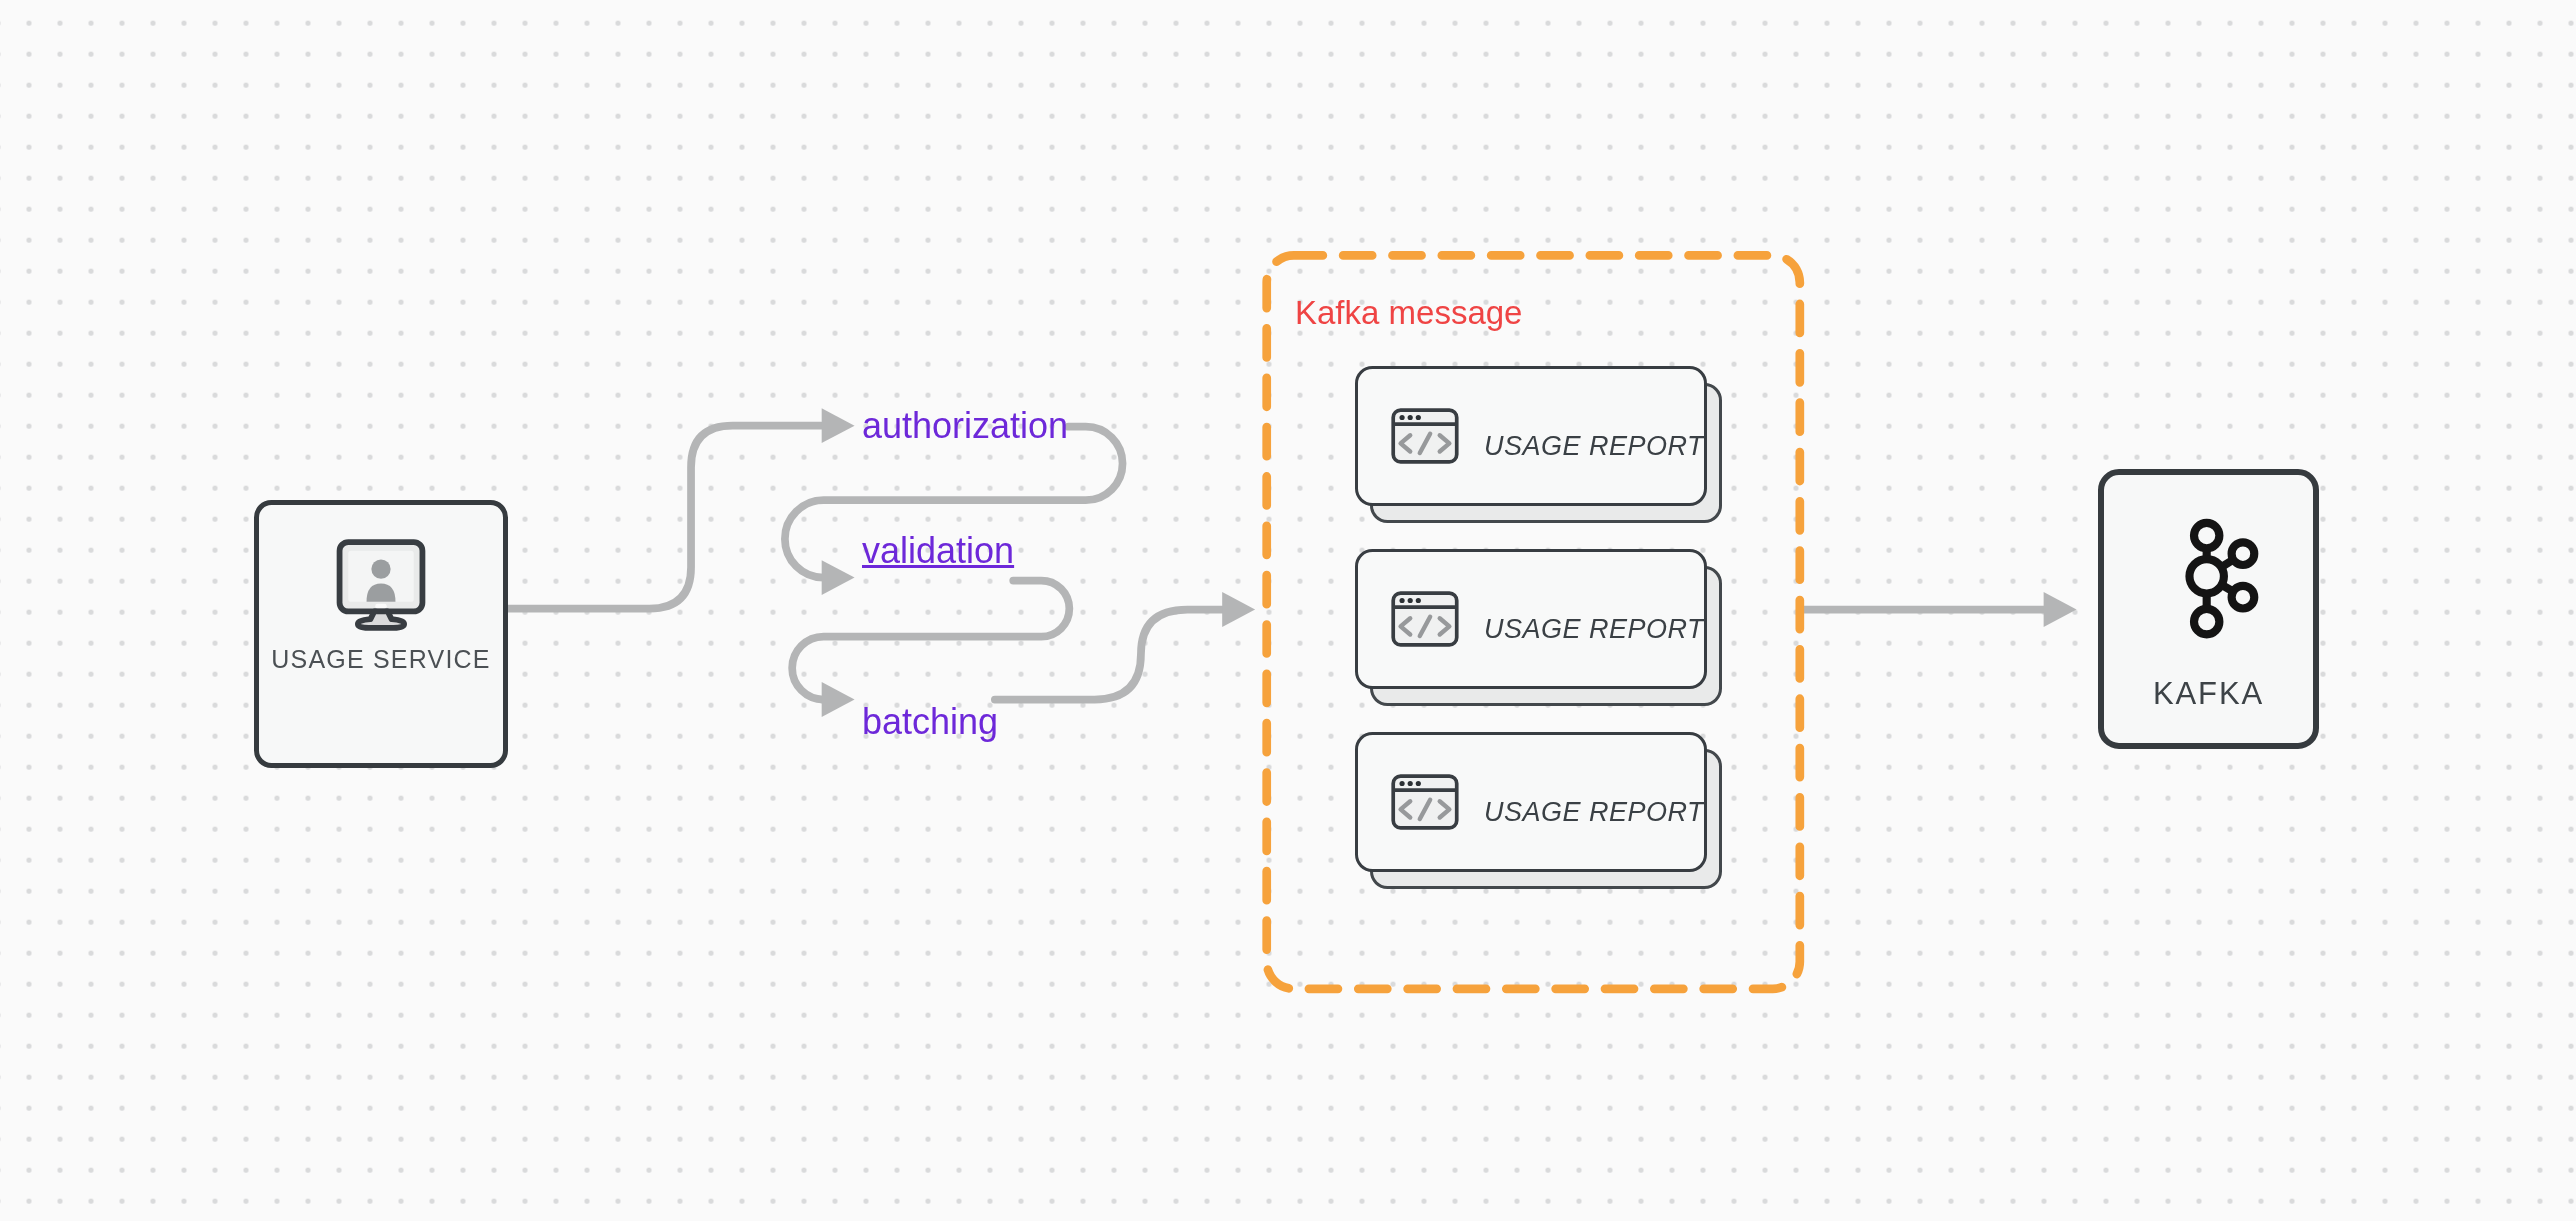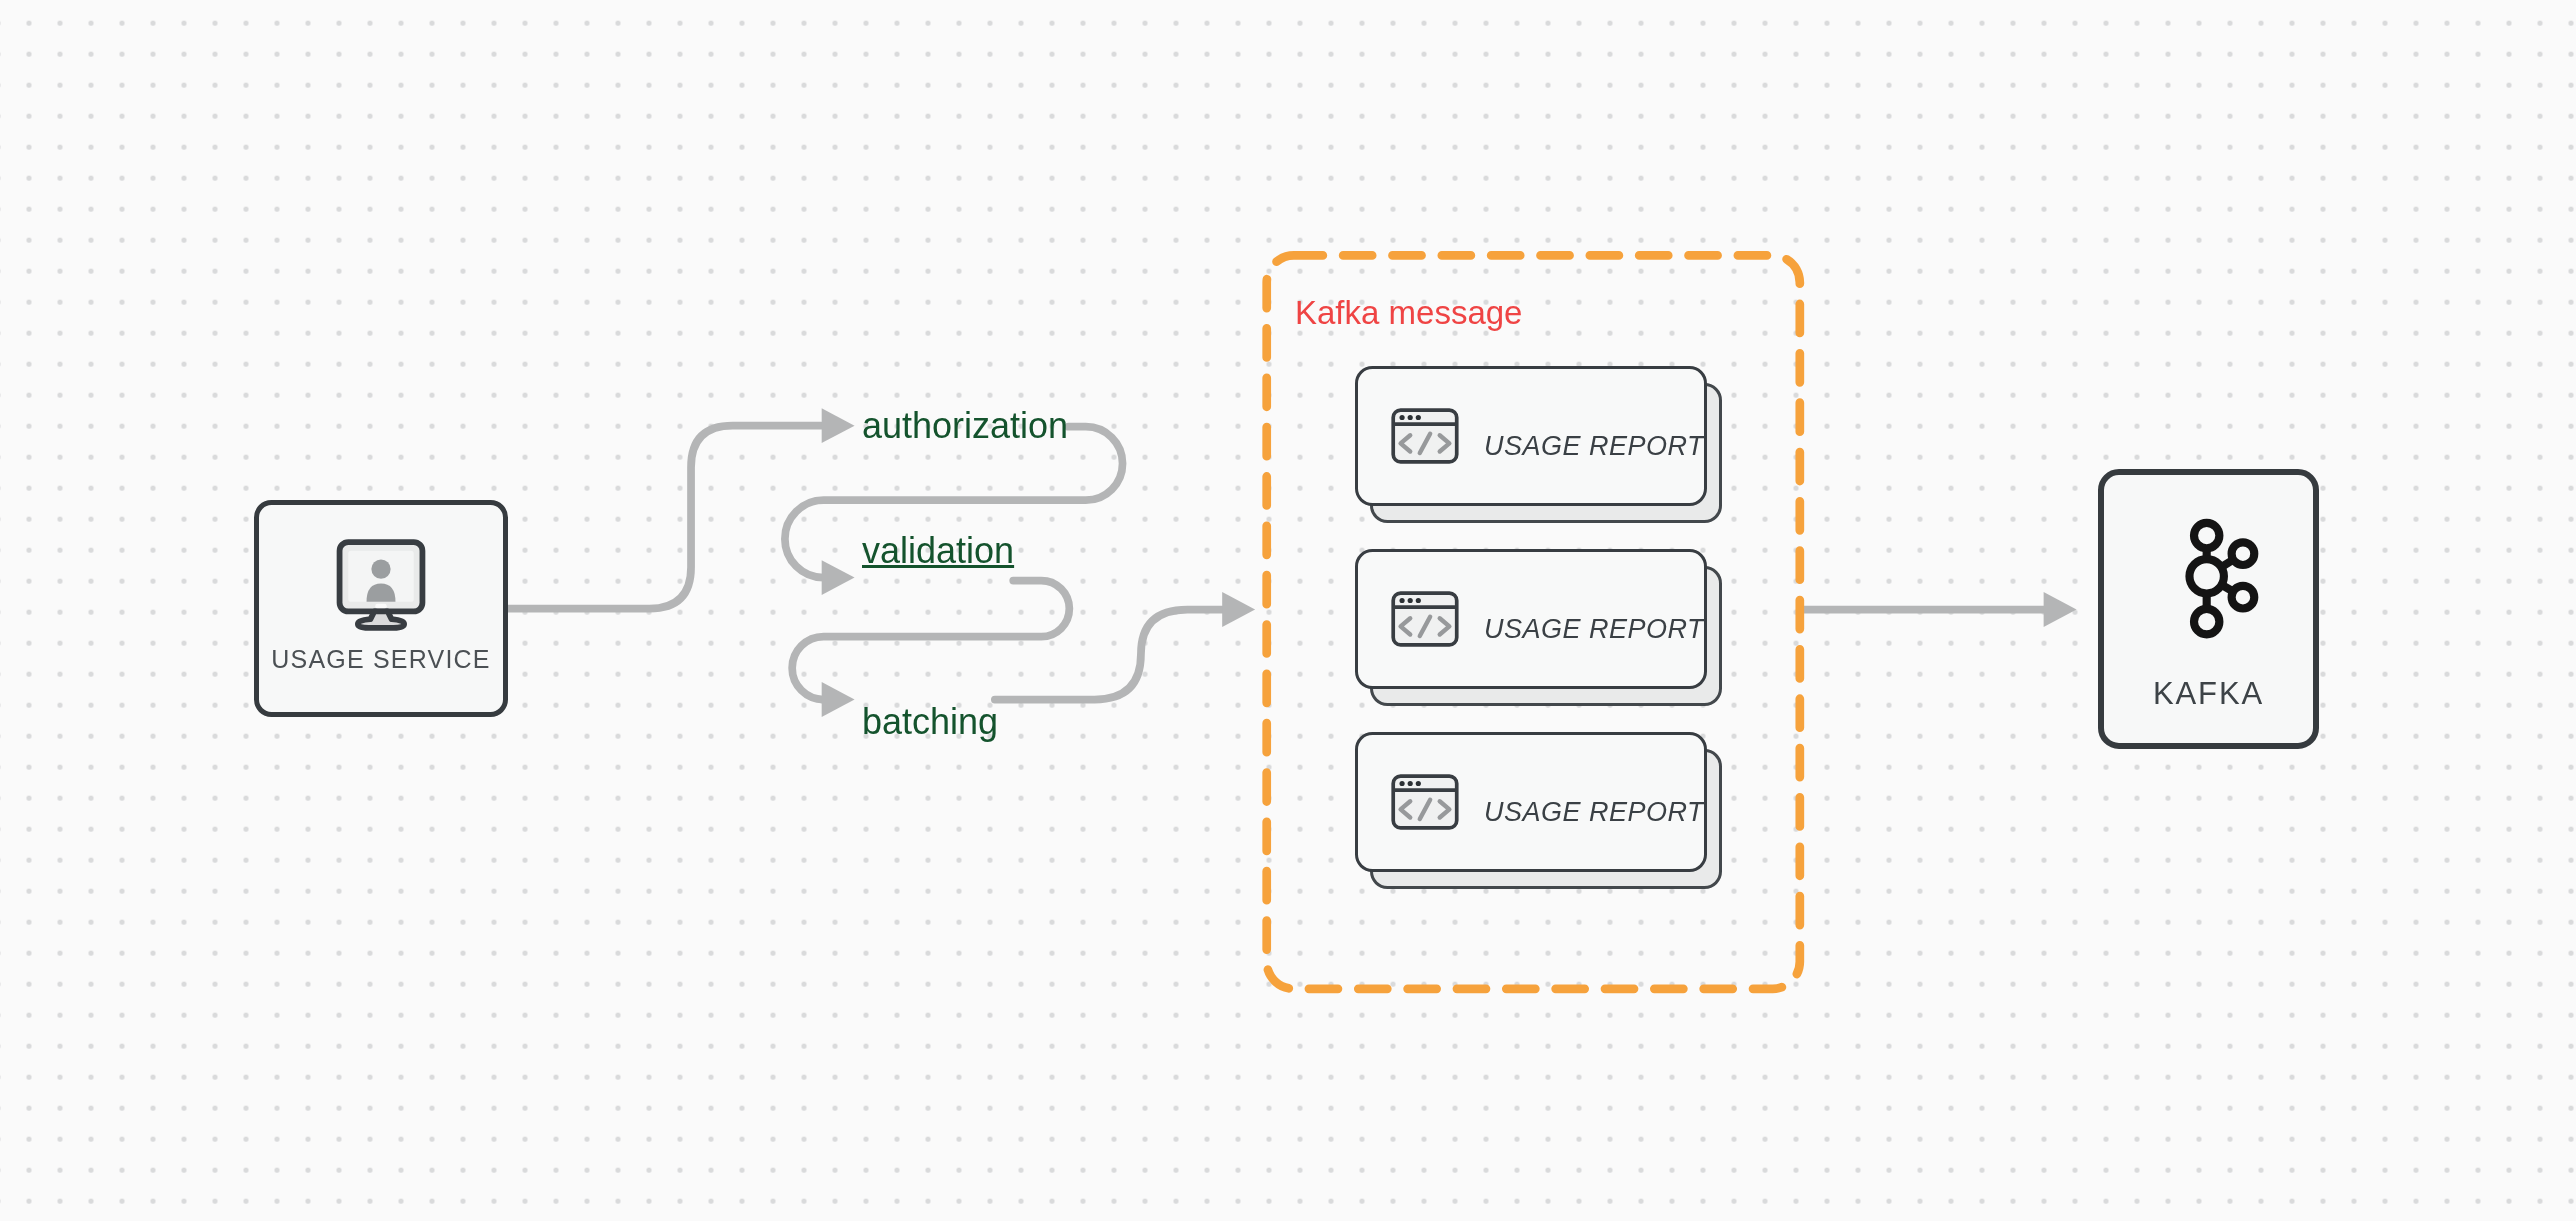--- a/index.html
+++ b/index.html
@@ -30,36 +30,36 @@
     background: #F7F8F8;
     border: 5.8px solid #363B3F;
     box-sizing: border-box;
     display: flex; flex-direction: column; align-items: center;
   }
   .node-label {
     color: #4B5054; font-weight: 500; white-space: nowrap;
   }
 
   .usage-service {
-    left: 254px; top: 500px; width: 254px; height: 217px;
+    left: 254px; top: 500px; width: 254px; height: 268px;
     border-radius: 17.4px; padding-top: 31px; gap: 11.6px;
   }
   .usage-service .node-label { font-size: 25px; letter-spacing: 1.2px; }
 
   .kafka {
     left: 2098px; top: 469px; width: 221px; height: 280px;
     border-radius: 21px; border-width: 6.8px; padding-top: 27px; gap: 29px;
   }
   .kafka .node-label { font-size: 31px; letter-spacing: 1.9px; color: #3D4347; font-weight: 400; }
 
   .step-label {
     position: absolute; z-index: 2;
     left: 862px;
     font-size: 36px; line-height: 43px; font-weight: 500;
-    color: #14532d; white-space: nowrap;
+    color: #6d28d9; white-space: nowrap;
   }
   .step-1 { top: 404px; }
   .step-2 { top: 529px; text-decoration: underline; }
   .step-3 { top: 700px; }
 
   .group {
     position: absolute; z-index: 2;
     left: 1262px; top: 251px; width: 542px; height: 743px;
   }
   .group-title {

